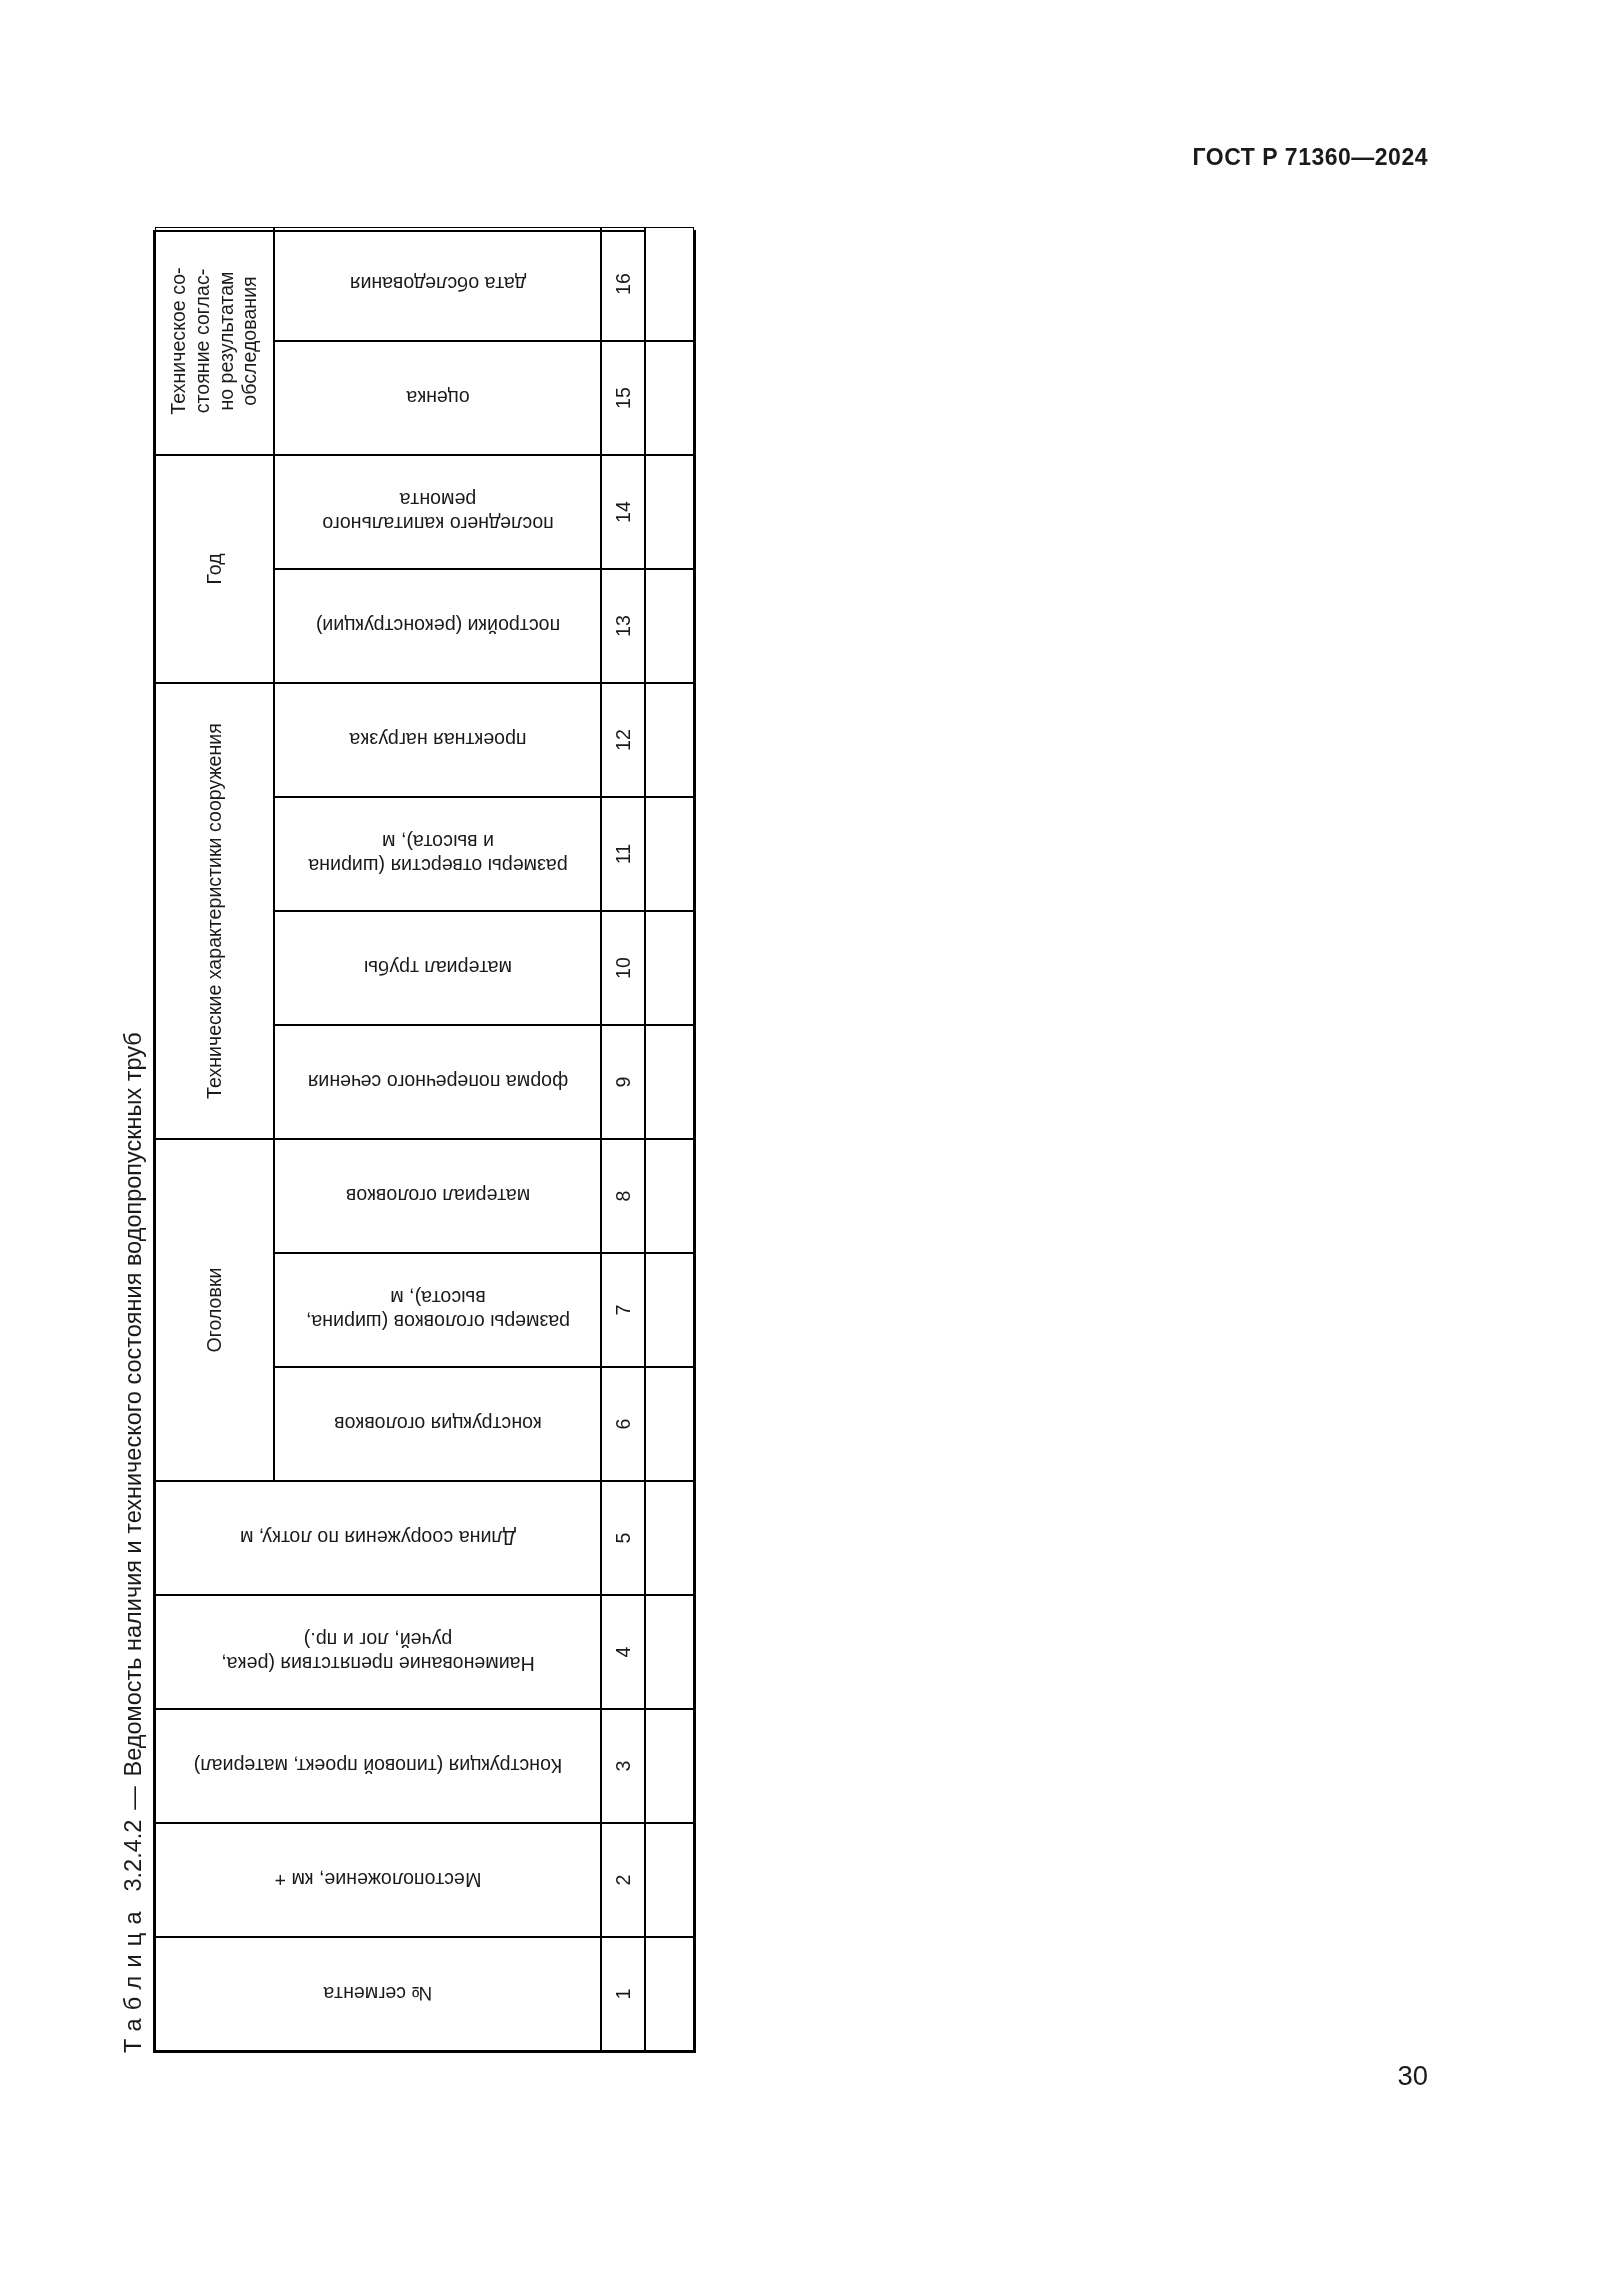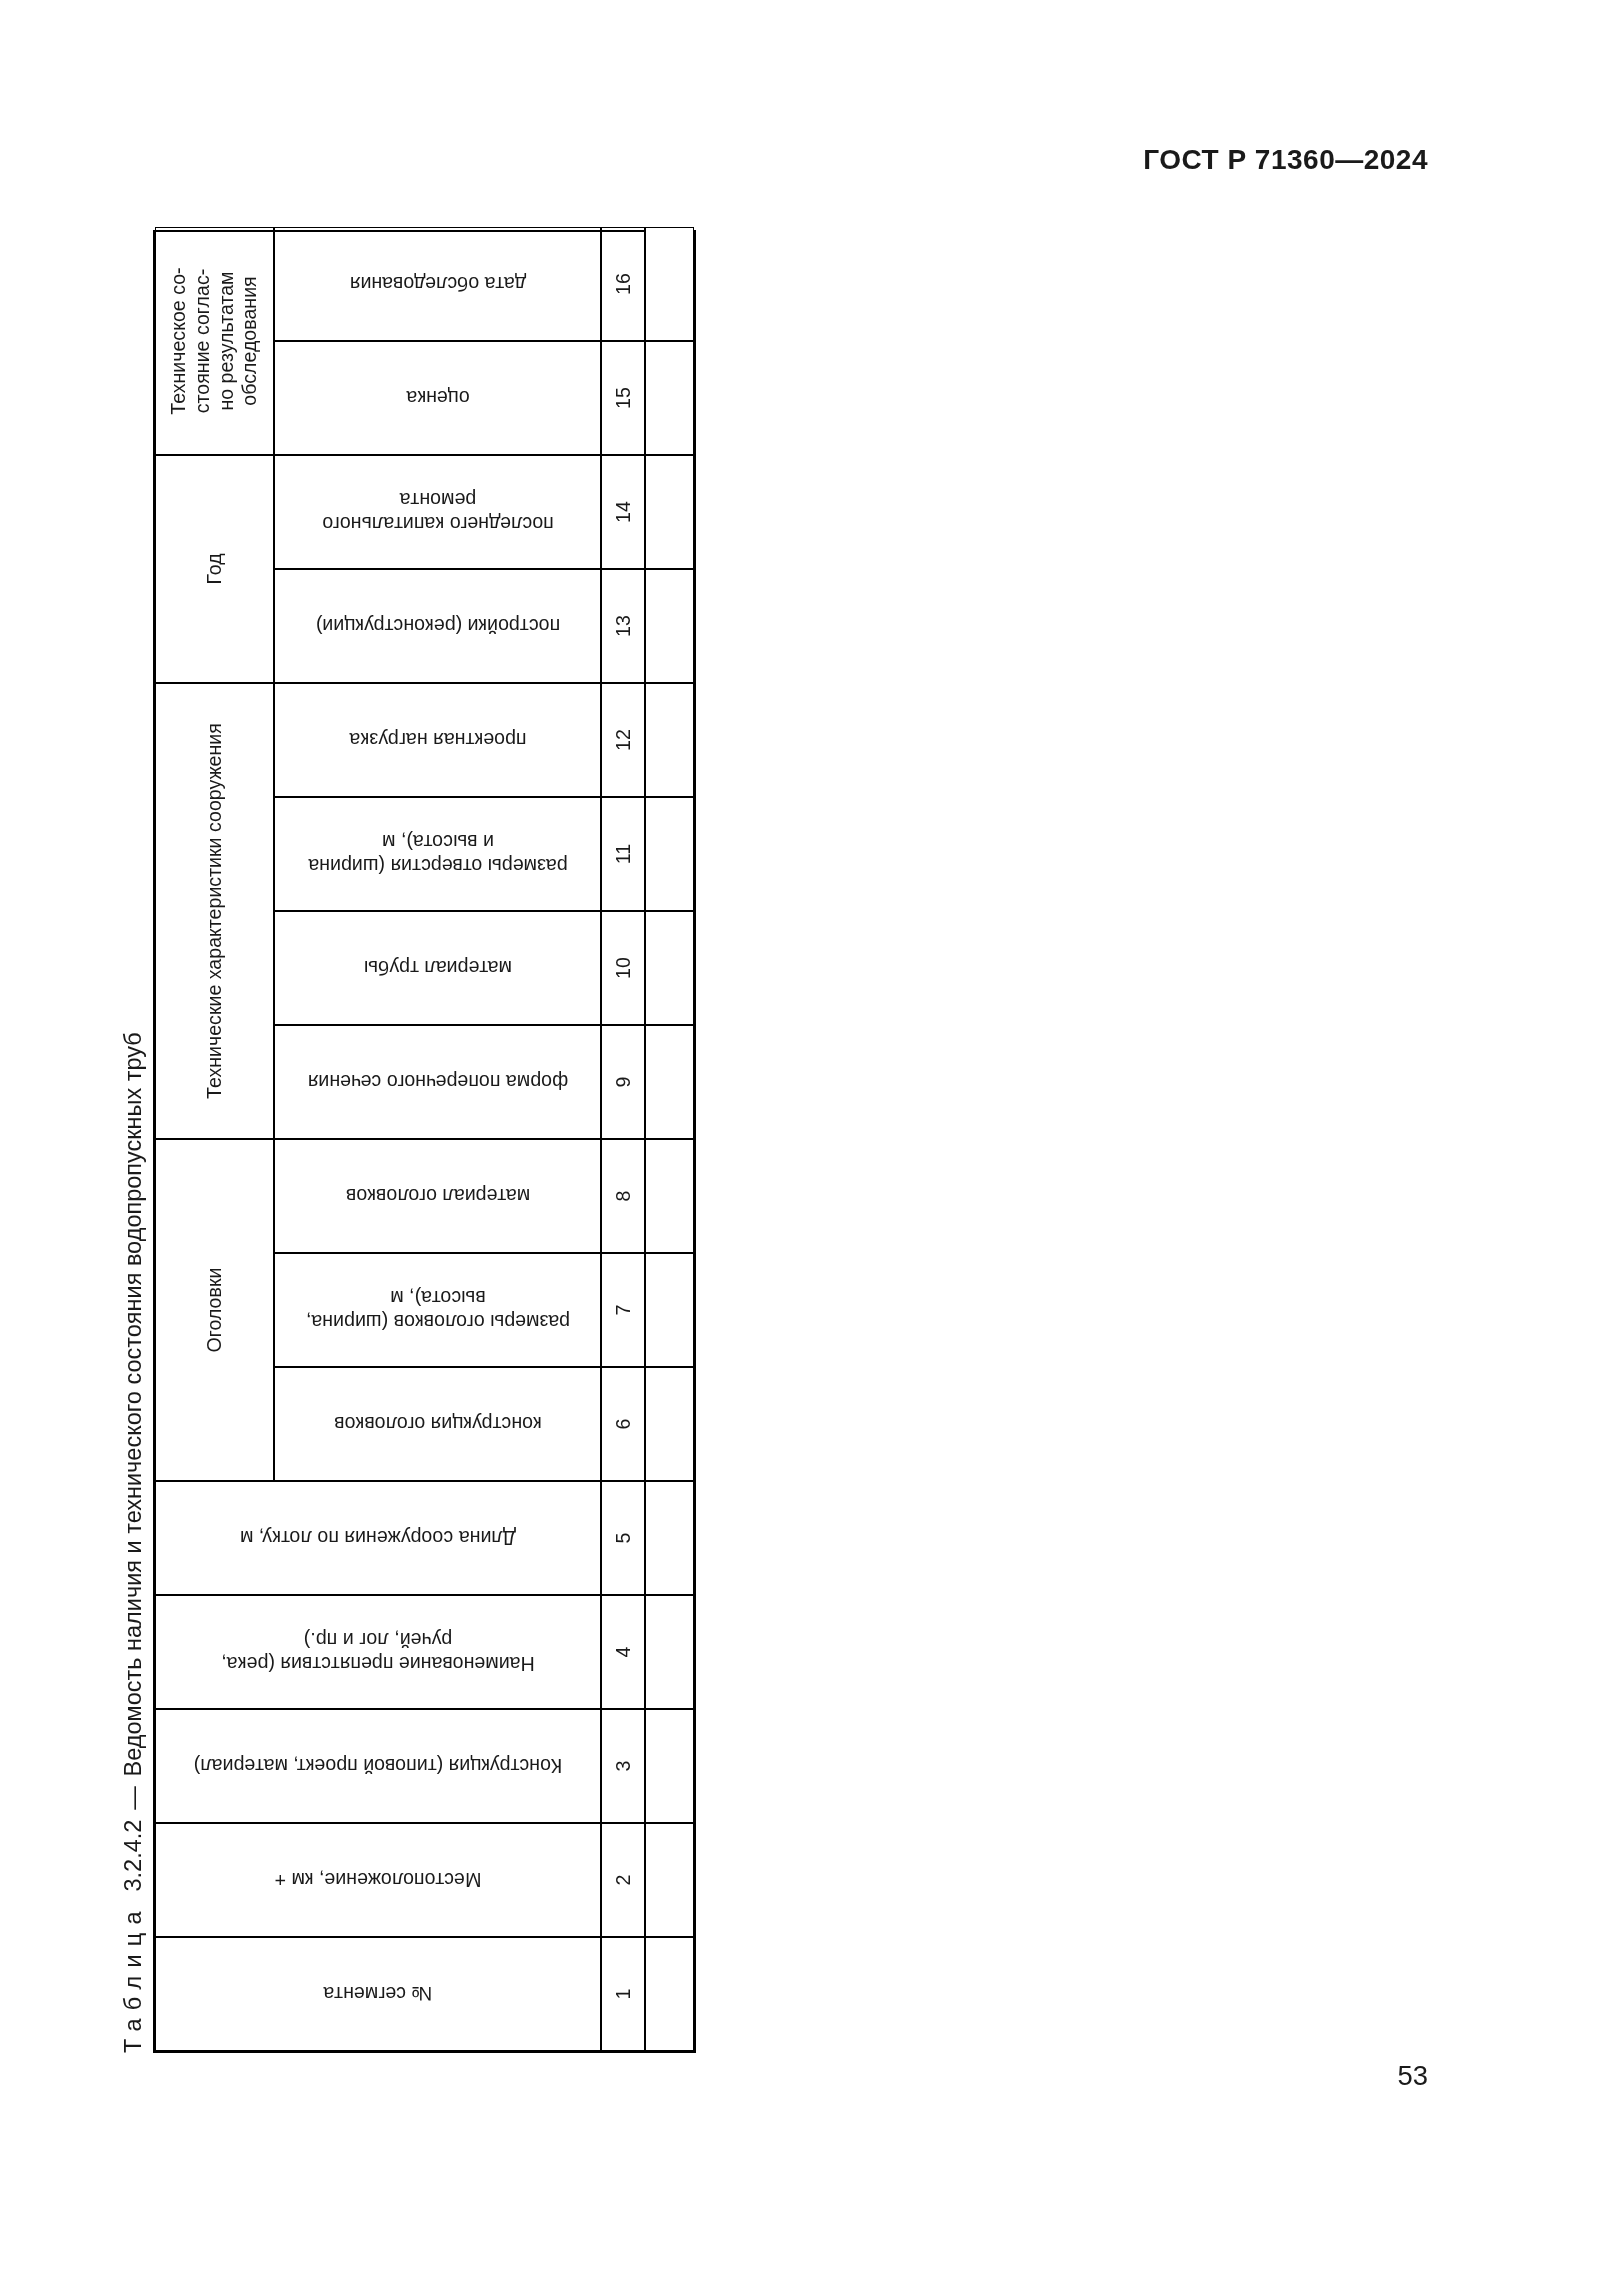--- a/index.html
+++ b/index.html
@@ -6,21 +6,21 @@
   html, body { background: #ffffff; }
   body {
     width: 1621px; height: 2293px;
     position: relative;
     font-family: "Liberation Sans", sans-serif;
     color: #1a1a1a;
     overflow: hidden;
   }
   .doc-header {
     position: absolute; top: 144px; right: 193px;
-    font-size: 28px; font-weight: bold; letter-spacing: 0.5px;
+    font-size: 23px; font-weight: bold; letter-spacing: 0.5px;
     white-space: nowrap;
   }
   .page-number {
     position: absolute; top: 2060px; right: 193px;
     font-size: 27.4px;
   }
   
   .rot {
     position: absolute; left: 110px; top: 234px;
     width: 1819px; height: 586px;
@@ -175,14 +175,14 @@
       <div class="cell dcell" style="grid-area: 4 / 10;"></div>
       <div class="cell dcell" style="grid-area: 4 / 11;"></div>
       <div class="cell dcell" style="grid-area: 4 / 12;"></div>
       <div class="cell dcell" style="grid-area: 4 / 13;"></div>
       <div class="cell dcell" style="grid-area: 4 / 14;"></div>
       <div class="cell dcell" style="grid-area: 4 / 15;"></div>
       <div class="cell dcell" style="grid-area: 4 / 16;"></div>
     </div>
 </div>
 
-<div class="page-number">53</div>
+<div class="page-number">30</div>
 
 
 </body></html>

